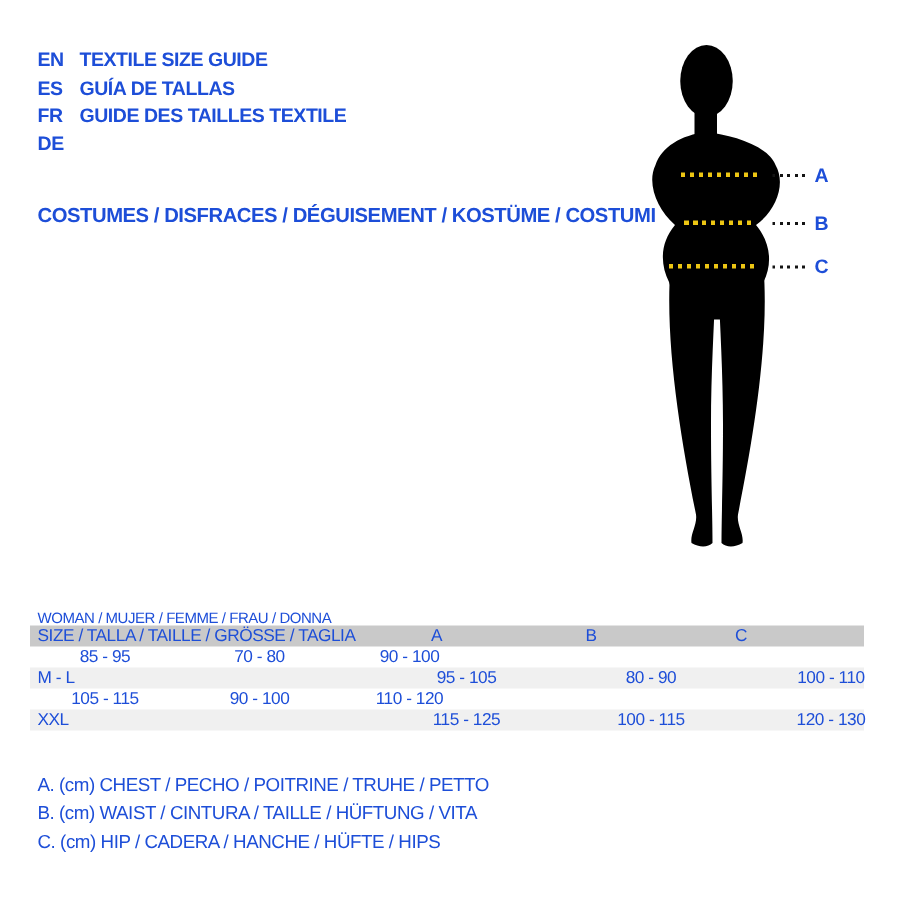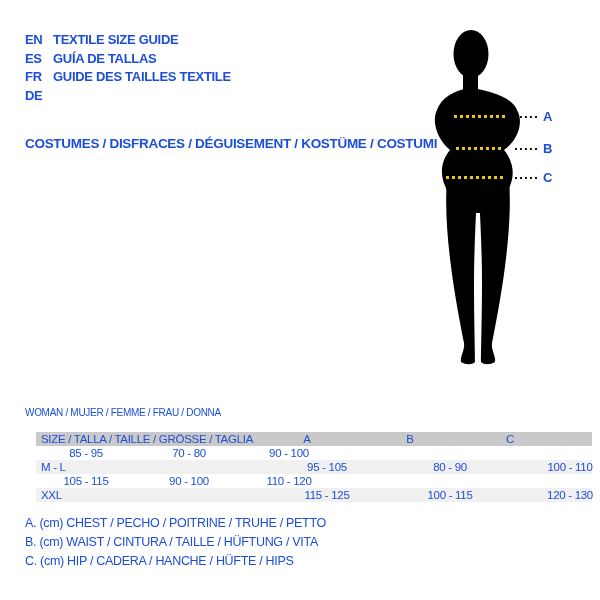--- a/index.html
+++ b/index.html
@@ -25,21 +25,21 @@
   .dots-yellow { position:absolute; height:3px;
     background:repeating-linear-gradient(90deg, var(--accent,#edc613) 0 3px, transparent 3px 6px); }
   .dots-black { position:absolute; height:2px;
     background:repeating-linear-gradient(90deg, #141414 0 2px, transparent 2px 5px); }
   .measure-label { position:absolute; font-size:13px; font-weight:700; line-height:14px; }
 
   
   #section-label { position:absolute; left:25px; top:395px; font-size:10px; font-weight:400;margin-top:12px; }
 
   
-  #size-table { position:absolute; left:20px; top:432px; width:556px; font-size:11.5px;margin-left:16px; }
+  #size-table { position:absolute; left:20px; top:417px; width:556px; font-size:11.5px; }
   .t-row { display:flex; height:14px; line-height:14px; align-items:center; }
   .t-row.head { background:#c9c9c9; }
   .t-row.striped { background:#f0f0f0;gap:20px; }
   .c-size { flex:0 0 221px; padding-left:5px; text-align:left; }
   .c-a { flex:0 0 100px; text-align:center; }
   .c-b { flex:0 0 106px; text-align:center; }
   .c-c { flex:0 0 94px; text-align:center; }
   .c-fill { flex:1 1 auto; }
 
   

